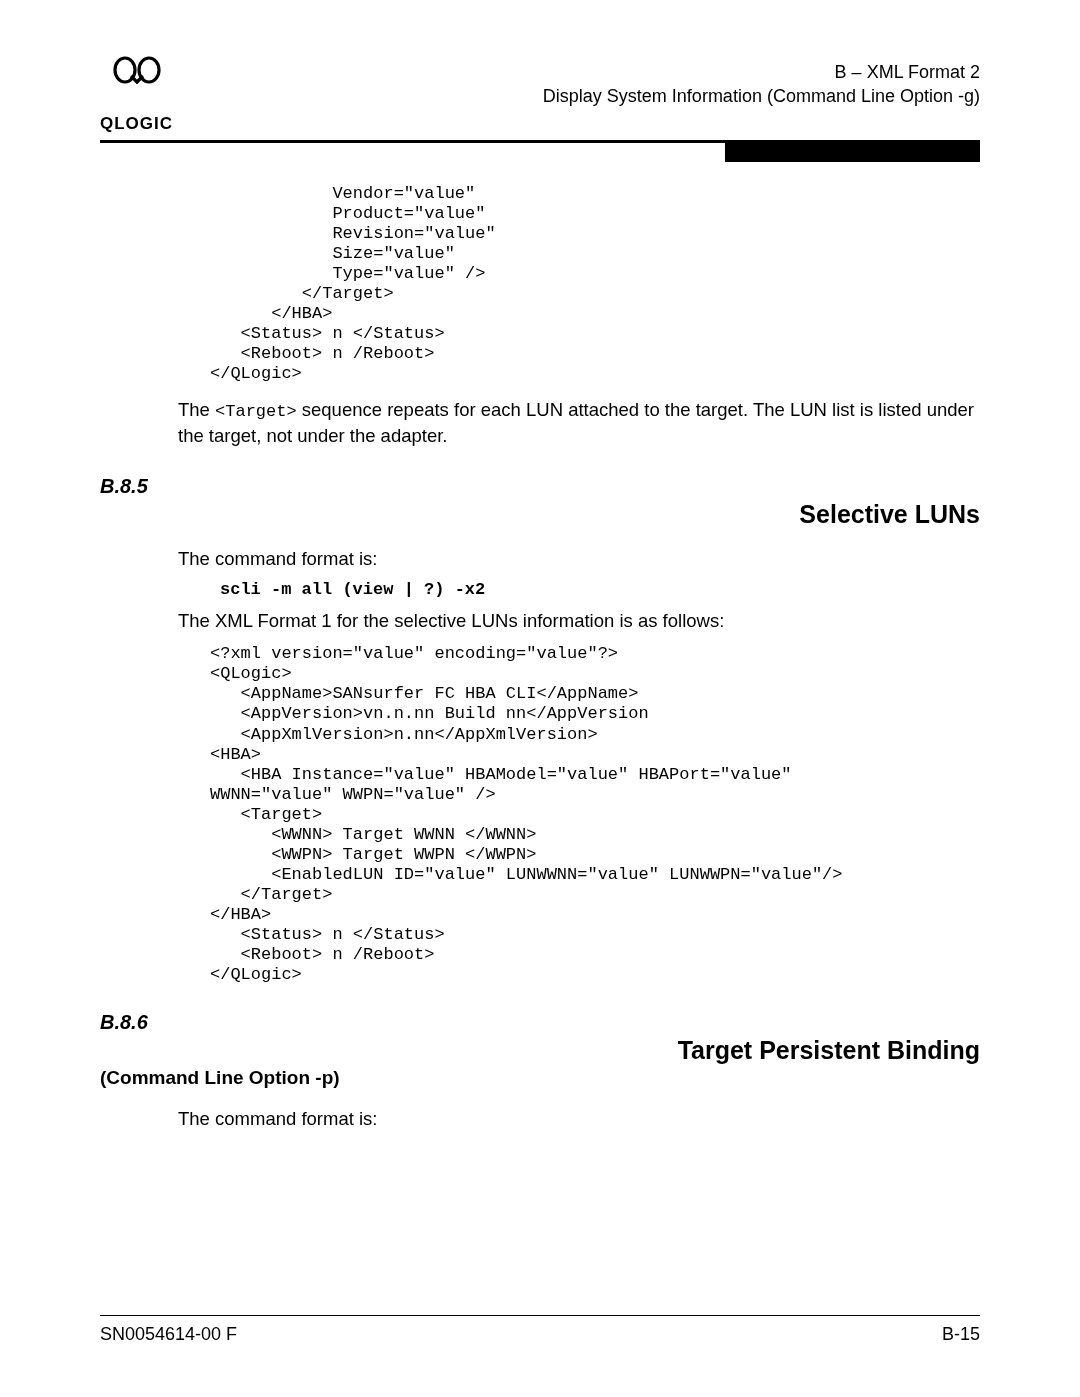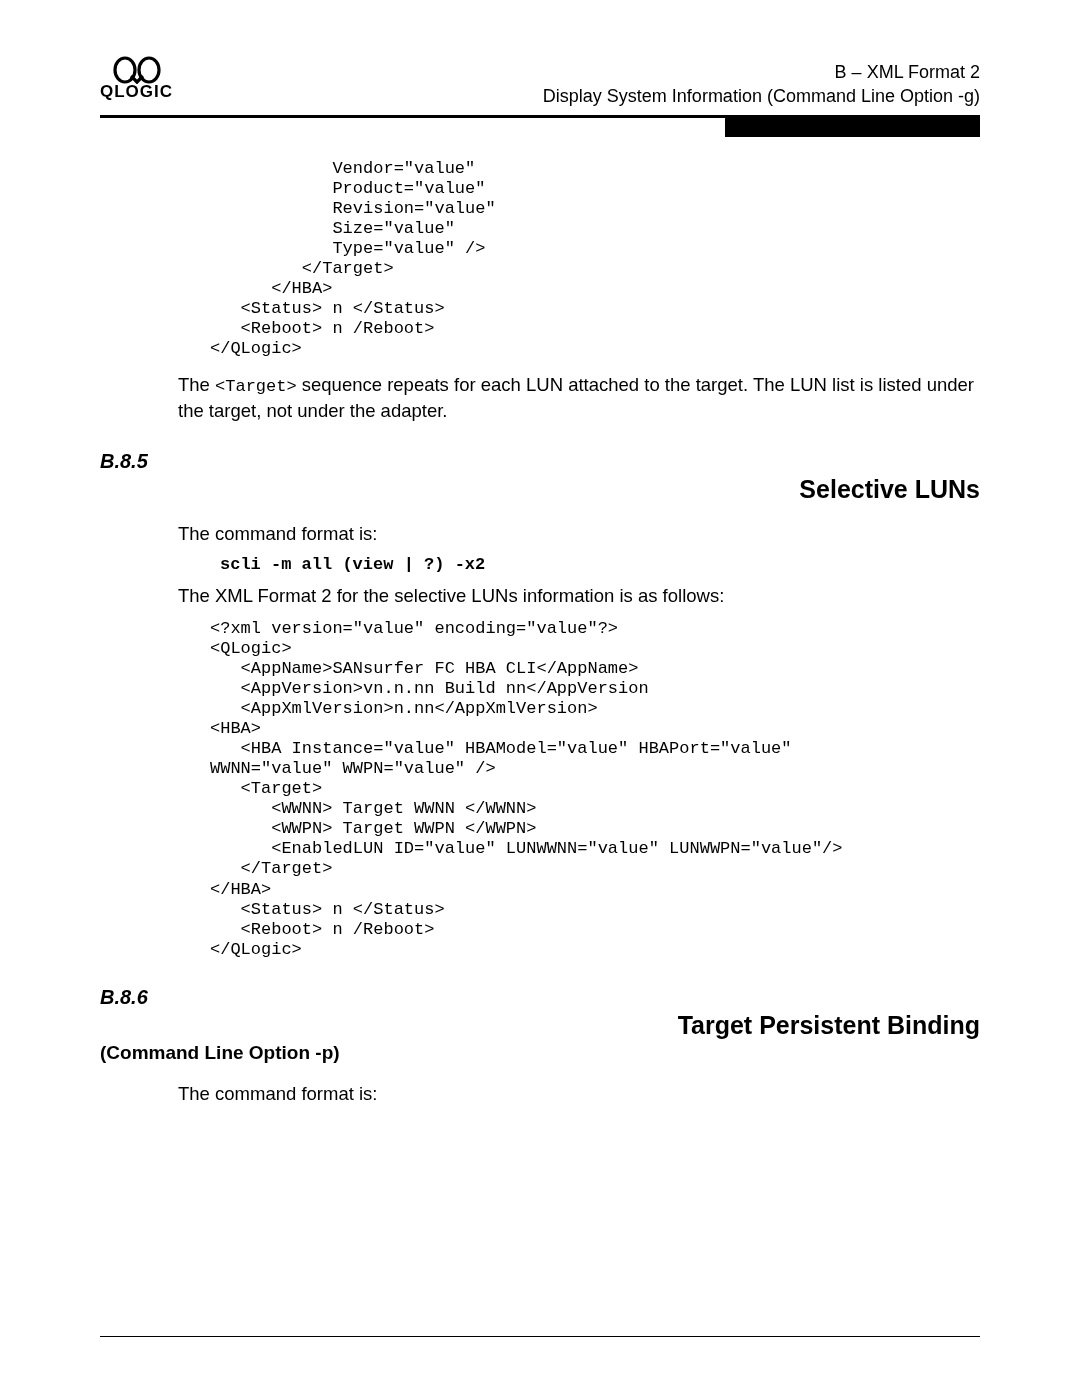--- a/index.html
+++ b/index.html
@@ -18,20 +18,21 @@
     display: flex;
     justify-content: space-between;
     align-items: flex-start;
     margin-bottom: 6px;
   }
   .logo-block {
     display: flex;
     flex-direction: column;
     align-items: center;
     margin-top: -4px;
+    gap: 32px;
   }
   .logo-text {
     font-size: 17px;
     font-weight: bold;
     letter-spacing: 1px;
     margin-top: -2px;
   }
   .hdr-right {
     text-align: right;
     font-size: 18px;
@@ -148,21 +149,21 @@
     <p class="body-text">
       <span>The </span><span class="mono">&lt;Target&gt;</span><span> sequence repeats for each LUN attached to the target. The LUN list is listed under the target, not under the adapter.</span>
     </p>
 
     <div class="sec-num">B.8.5</div>
     <div class="sec-title">Selective LUNs</div>
 
     <p class="body-text" style="margin-top:18px; margin-bottom:6px;">The command format is:</p>
     <div class="cmd-line">scli -m all (view | ?) -x2</div>
 
-    <p class="body-text" style="margin-top:10px; margin-bottom:10px;">The XML Format 2 for the selective LUNs information is as follows:</p>
+    <p class="body-text" style="margin-top:10px; margin-bottom:10px;">The XML Format 1 for the selective LUNs information is as follows:</p>
 
     <div class="code-block">&lt;?xml version="value" encoding="value"?&gt;
 &lt;QLogic&gt;
    &lt;AppName&gt;SANsurfer FC HBA CLI&lt;/AppName&gt;
    &lt;AppVersion&gt;vn.n.nn Build nn&lt;/AppVersion
    &lt;AppXmlVersion&gt;n.nn&lt;/AppXmlVersion&gt;
 &lt;HBA&gt;
    &lt;HBA Instance="value" HBAModel="value" HBAPort="value" 
 WWNN="value" WWPN="value" /&gt;
    &lt;Target&gt;
@@ -179,13 +180,17 @@
     <div class="sec-num">B.8.6</div>
     <div class="sec-title">Target Persistent Binding</div>
     <div class="sec-sub">(Command Line Option -p)</div>
 
     <p class="body-text" style="margin-top:18px;">The command format is:</p>
   </div>
 </div>
 
 <div class="footer">
   <hr class="hr-thin">
+  <div class="footer-row">
+    <span>SN0054614-00  F</span>
+    <span>B-15</span>
+  </div>
 </div>
 
 </body></html>

